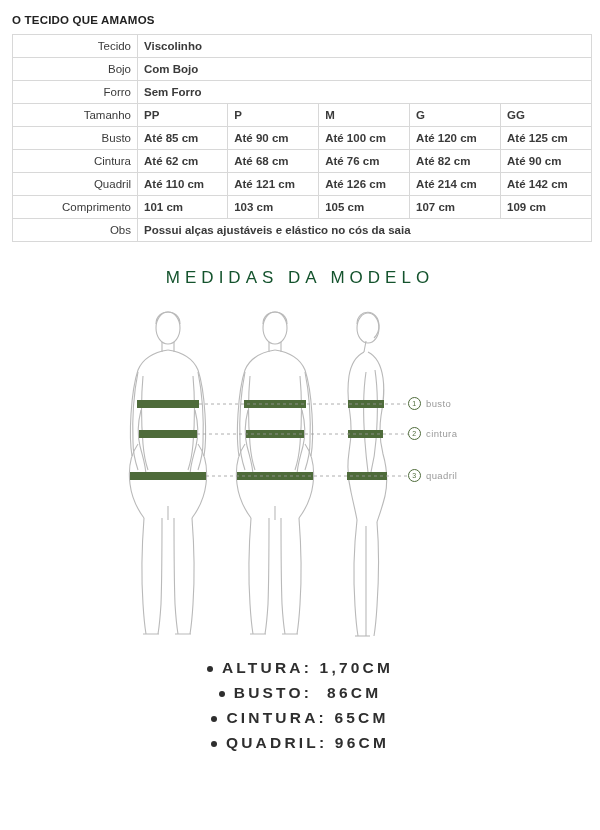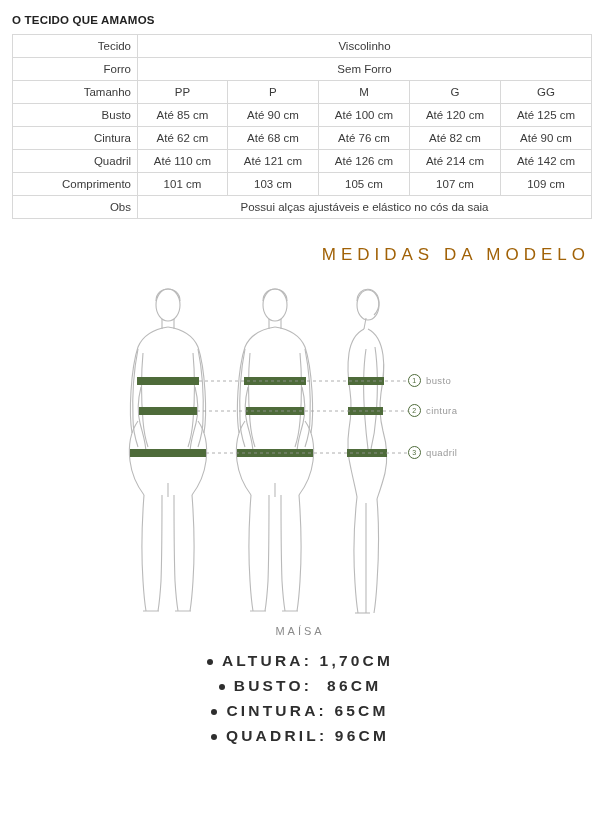--- a/index.html
+++ b/index.html
@@ -45,27 +45,27 @@
   table.spec td {
     border: 1px solid #d8d8d8;
     padding: 3px 6px;
     height: 16px;
   }
   table.spec td.label {
     width: 112px;
     text-align: right;
   }
   table.spec td.val {
+    font-weight: bold;
+  }
+  .section-title {
     text-align: center;
-  }
-  .section-title {
-    text-align: right;
     font-size: 17px;
     letter-spacing: 5px;
-    color: #a16207;
+    color: #14532d;
     margin: 26px 0 6px 0;
     font-weight: normal;
   }
   .figure-wrap {
     position: relative;
     width: 580px;
     height: 350px;
     margin: 0 auto;
   }
   .model-name {
@@ -128,20 +128,24 @@
 
 <div class="page">
 
   <div class="fabric-title">O TECIDO QUE AMAMOS</div>
 
   <table class="spec">
     <tbody>
       <tr>
         <td class="label">Tecido</td>
         <td class="val" colspan="5">Viscolinho</td>
+      </tr>
+      <tr>
+        <td class="label">Bojo</td>
+        <td class="val" colspan="5">Com Bojo</td>
       </tr>
       <tr>
         <td class="label">Forro</td>
         <td class="val" colspan="5">Sem Forro</td>
       </tr>
       <tr>
         <td class="label">Tamanho</td>
         <td class="val">PP</td>
         <td class="val">P</td>
         <td class="val">M</td>
@@ -303,21 +307,20 @@
     <div class="legend-item" style="left:398px; top:133px;">
       <span class="legend-num">2</span>
       <span>cintura</span>
     </div>
     <div class="legend-item" style="left:398px; top:175px;">
       <span class="legend-num">3</span>
       <span>quadril</span>
     </div>
   </div>
 
-  <div class="model-name">MAÍSA</div>
 
   <ul class="measures">
     <li>
       <span class="bullet"></span><span>ALTURA:</span>&nbsp;<span class="val">1,70CM</span>
     </li>
     <li>
       <span class="bullet"></span><span>BUSTO:</span>&nbsp;&nbsp;<span class="val">86CM</span>
     </li>
     <li>
       <span class="bullet"></span><span>CINTURA:</span>&nbsp;<span class="val">65CM</span>

